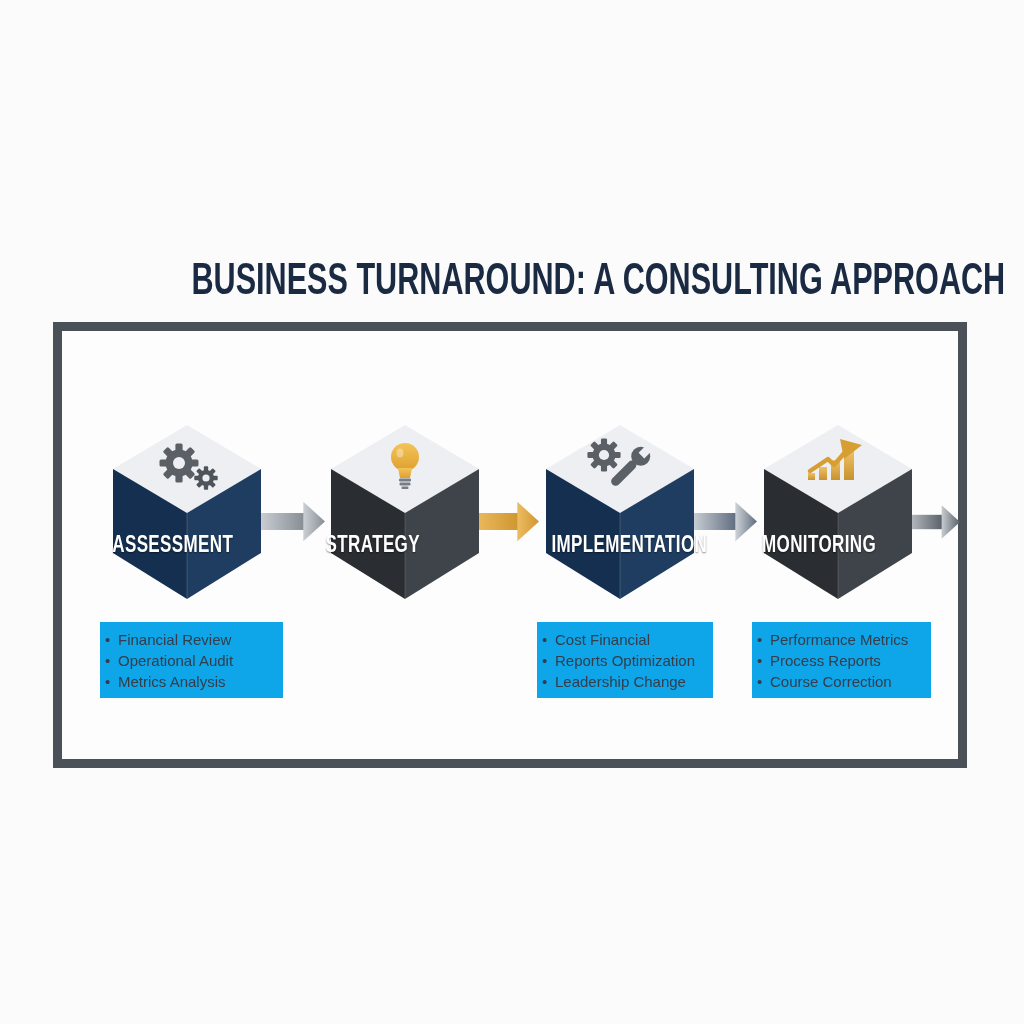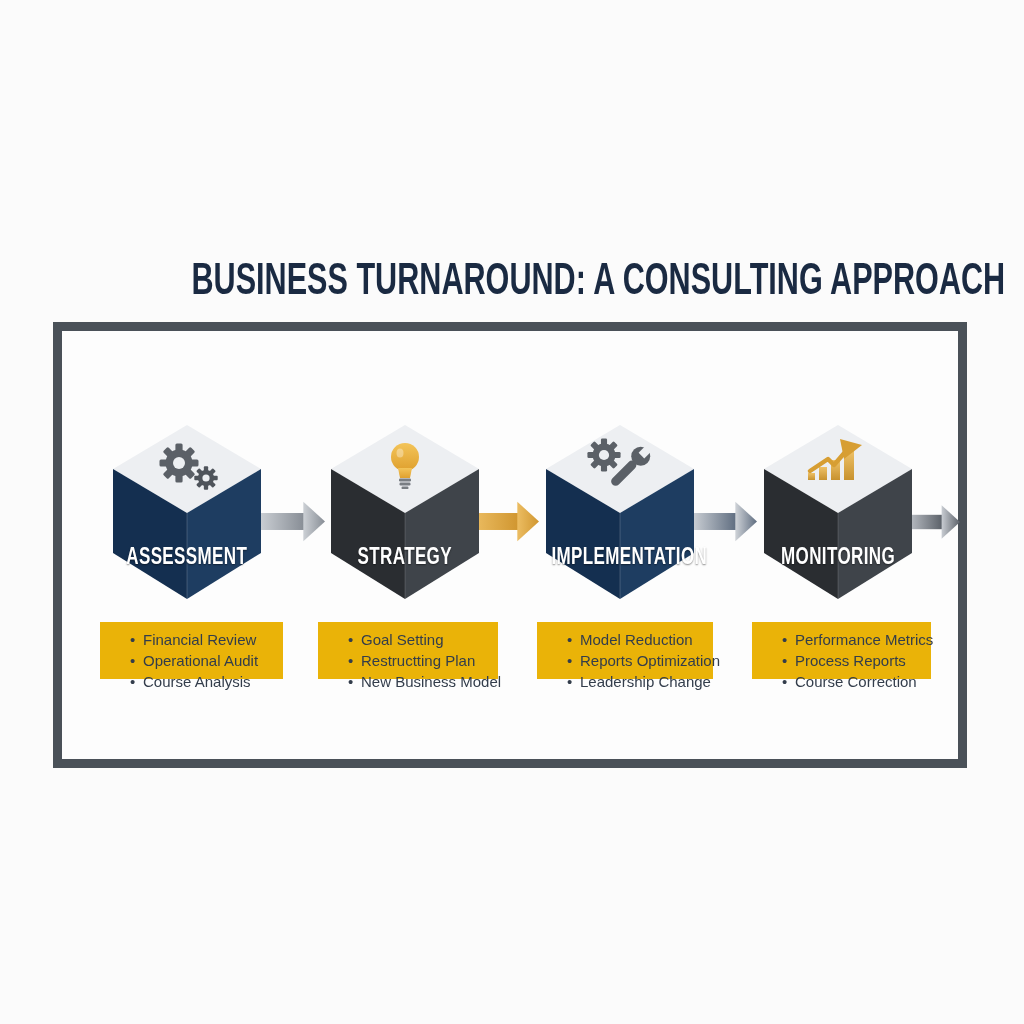--- a/index.html
+++ b/index.html
@@ -14,33 +14,33 @@
     font-size:45px;font-weight:700;letter-spacing:0;color:#1a2a42;white-space:nowrap;
   }
   
   .frame{
     position:absolute;left:53px;top:322px;width:914px;height:446px;box-sizing:border-box;
     border:9px solid #4a5158;background:#fdfdfd;z-index:0;
   }
   
   .stage{position:absolute;top:423px;width:152px;height:176px;z-index:2;}
   .stage svg.cube{display:block;width:152px;height:176px;}
-  .cube-label{position:absolute;top:120px;left:-20px;width:192px;text-align:center;}
+  .cube-label{position:absolute;top:108px;left:-20px;width:192px;}
   .cube-label .cond{
     display:inline-block;transform:scaleX(.74);transform-origin:50% 50%;
     font-size:23px;font-weight:700;color:#ffffff;white-space:nowrap;
     text-shadow:0 1px 2px rgba(0,0,0,.45);letter-spacing:.5px;
   }
   
   .arrow{position:absolute;top:500px;width:66px;height:43px;z-index:1;}
   .arrow svg{display:block;width:100%;height:100%;}
   
   .card{
-    position:absolute;top:622px;height:57px;box-sizing:border-box;background:#eab308;
-    padding:7px 6px 0 30px;z-index:1;
+    position:absolute;top:622px;height:76px;box-sizing:border-box;background:#0ea5e9;
+    padding:7px 6px 0 5px;z-index:1;
   }
   .card-item{
     font-size:15px;line-height:21px;color:#333d4b;white-space:nowrap;
   }
   .card-item .dot{display:inline-block;width:13px;color:#333d4b;}
   .card-item .dot::before{content:"\2022";}
   .defs-svg{position:absolute;width:0;height:0;}
 </style>
 </head>
 <body>
@@ -203,29 +203,24 @@
       </g>
     </svg>
     <div class="cube-label">
       <span class="cond">MONITORING</span>
     </div>
   </div>
 
   <div class="card" style="left:100px;width:183px">
     <div class="card-item"><span class="dot"></span><span>Financial Review</span></div>
     <div class="card-item"><span class="dot"></span><span>Operational Audit</span></div>
-    <div class="card-item"><span class="dot"></span><span>Course Analysis</span></div>
-  </div>
-  <div class="card" style="left:318px;width:180px">
-    <div class="card-item"><span class="dot"></span><span>Goal Setting</span></div>
-    <div class="card-item"><span class="dot"></span><span>Restructting Plan</span></div>
-    <div class="card-item"><span class="dot"></span><span>New Business Model</span></div>
+    <div class="card-item"><span class="dot"></span><span>Metrics Analysis</span></div>
   </div>
   <div class="card" style="left:537px;width:176px">
-    <div class="card-item"><span class="dot"></span><span>Model Reduction</span></div>
+    <div class="card-item"><span class="dot"></span><span>Cost Financial</span></div>
     <div class="card-item"><span class="dot"></span><span>Reports Optimization</span></div>
     <div class="card-item"><span class="dot"></span><span>Leadership Change</span></div>
   </div>
   <div class="card" style="left:752px;width:179px">
     <div class="card-item"><span class="dot"></span><span>Performance Metrics</span></div>
     <div class="card-item"><span class="dot"></span><span>Process Reports</span></div>
     <div class="card-item"><span class="dot"></span><span>Course Correction</span></div>
   </div>
 
 </div>

